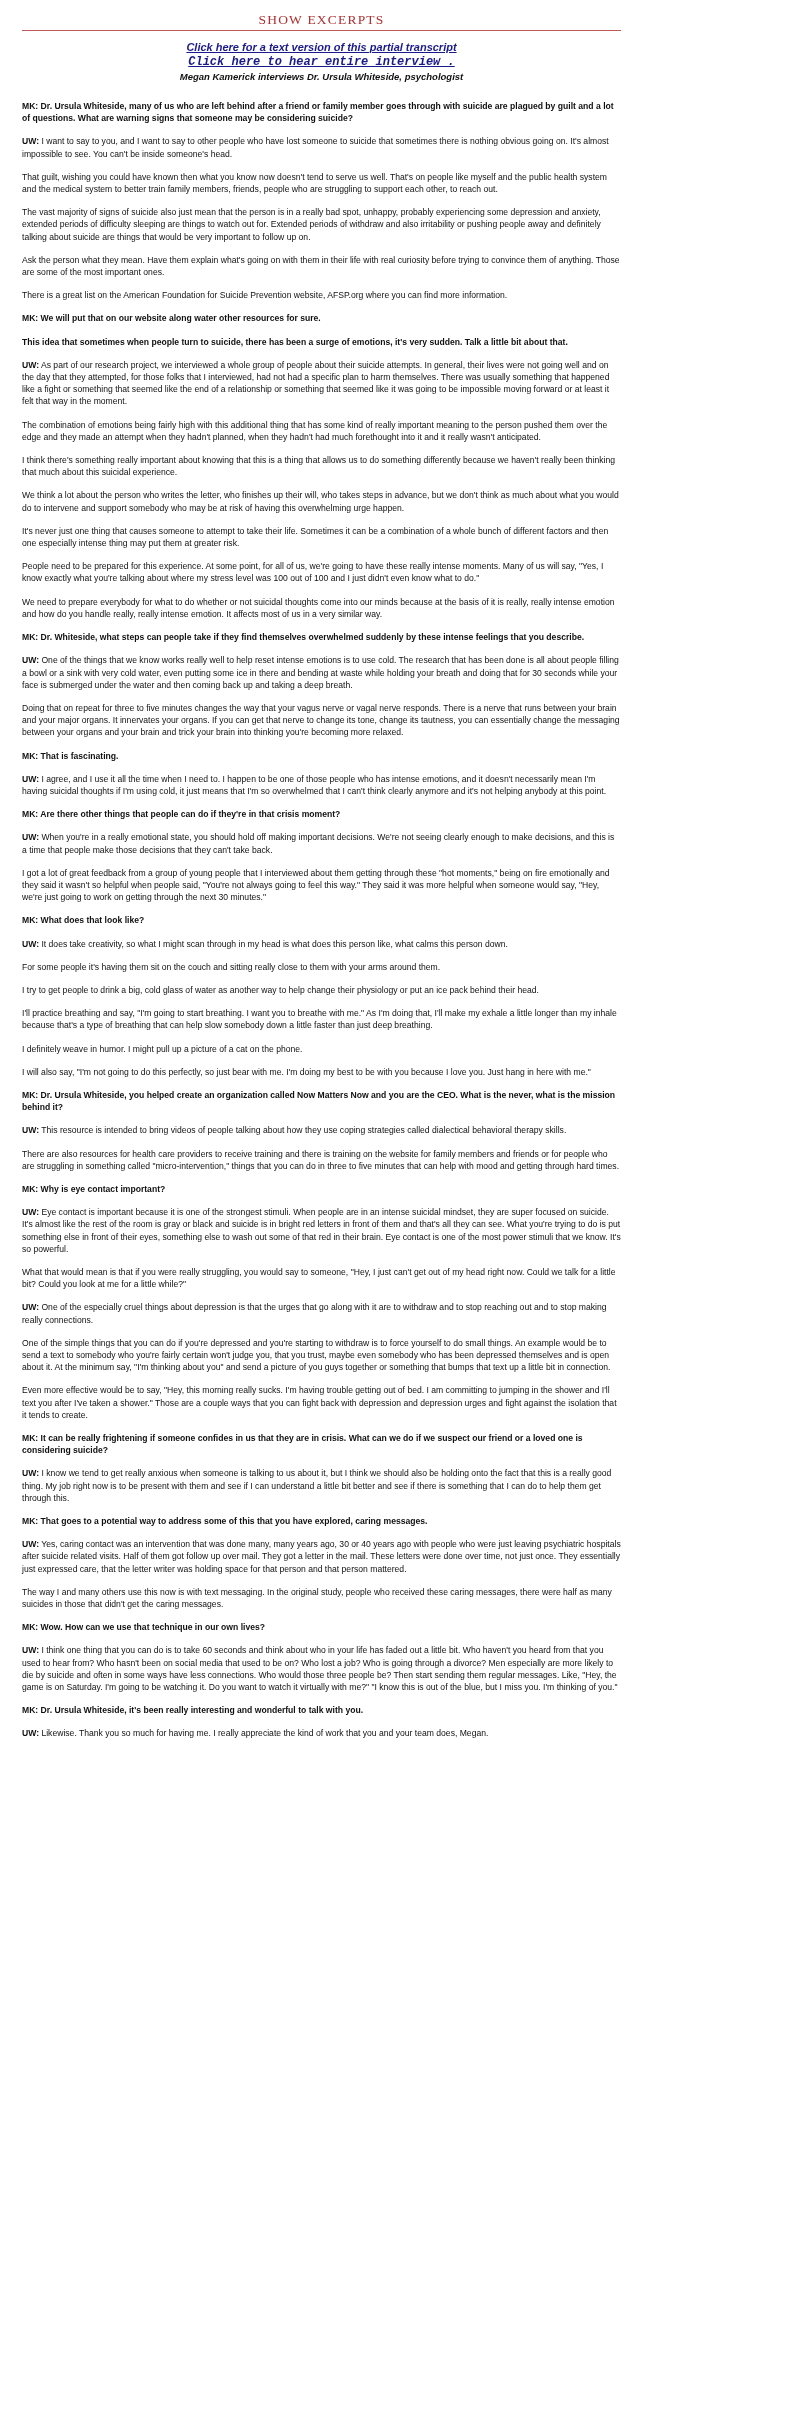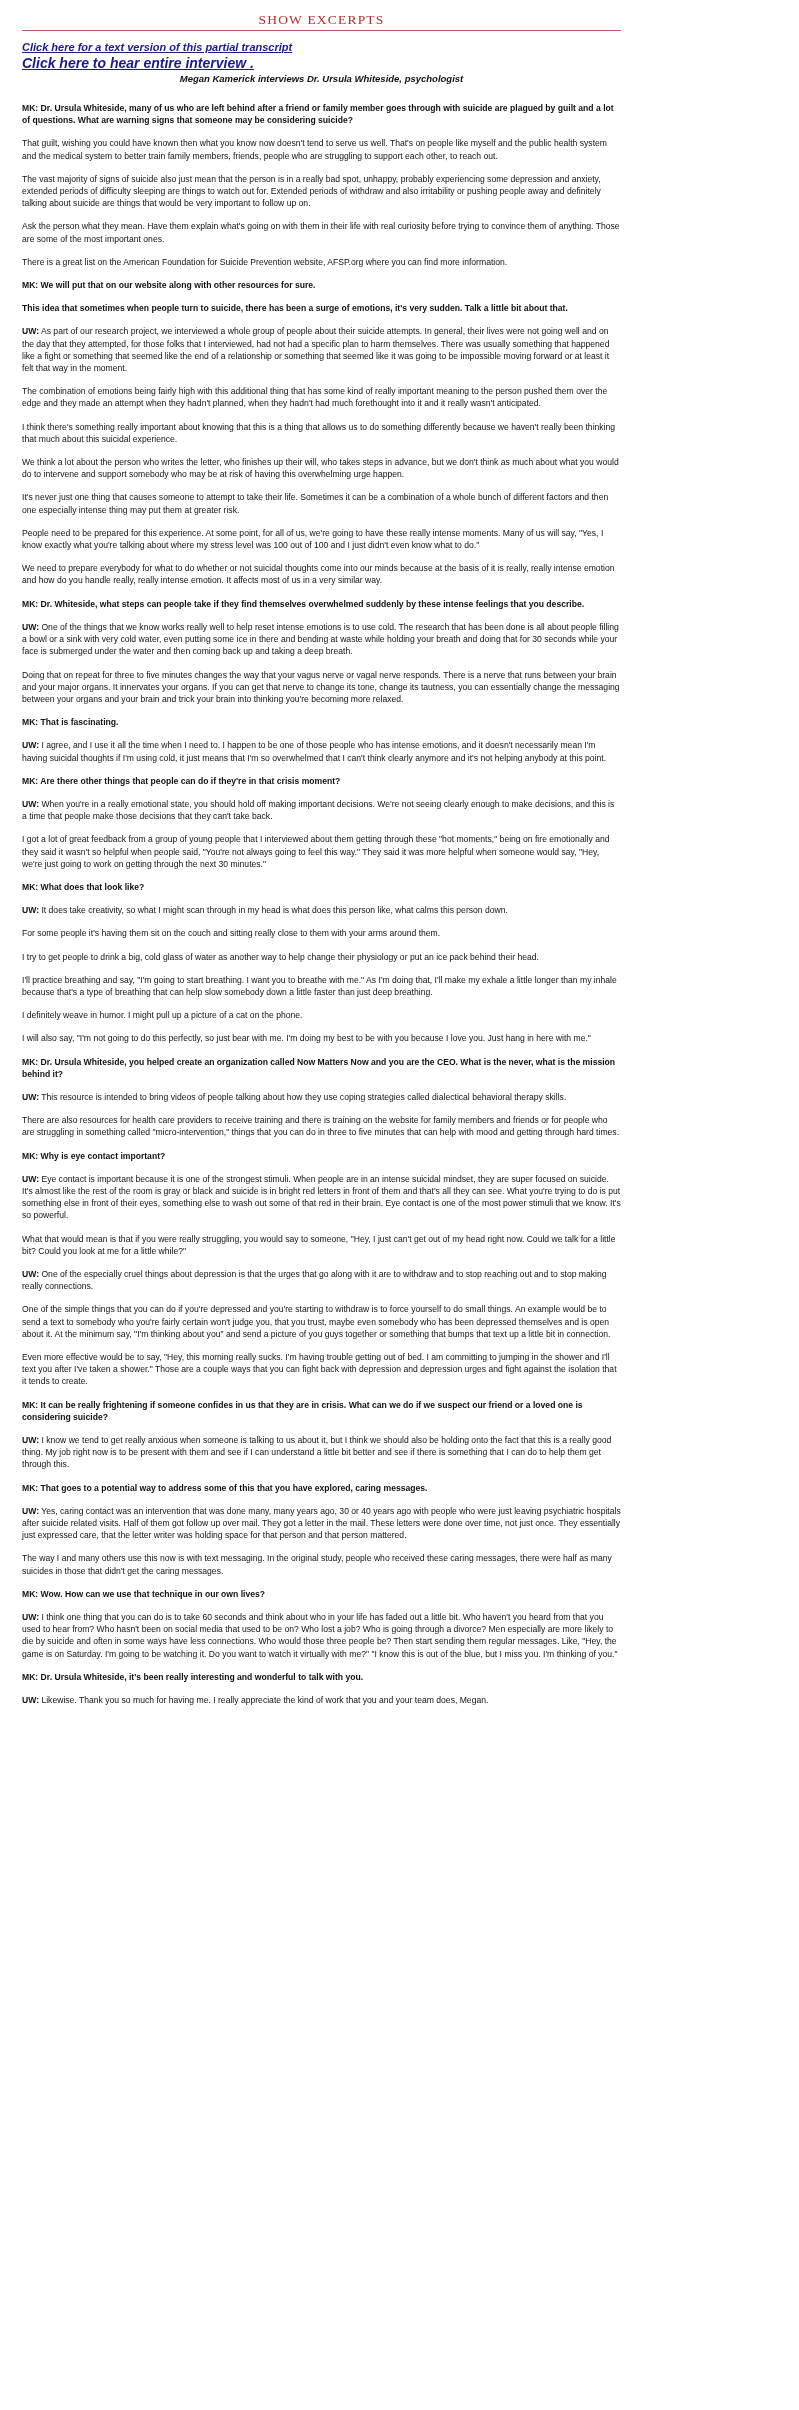--- a/index.html
+++ b/index.html
@@ -25,31 +25,32 @@
     font-weight: 400;
     margin: 4px 0 2px 0;
     font-family: "Liberation Serif", serif;
   }
   .rule {
     border: none;
     border-top: 1px solid #c05a5a;
     margin: 2px 0 10px 0;
   }
   .link-line {
-    text-align: left;
+    text-align: center;
     font-size: 11px;
     font-weight: bold;
     font-style: italic;
     color: #1a1a8c;
     text-decoration: underline;
     margin: 2px 0;
     cursor: pointer;
   }
   .link-line.small {
-    font-size: 14px;
+    font-size: 12px;
+    font-family: Liberation Mono, monospace;
   }
   .byline {
     text-align: center;
     font-size: 9.5px;
     font-weight: bold;
     font-style: italic;
     margin: 0 0 4px 0;
     color: #111;
   }
   .transcript {
@@ -76,25 +77,26 @@
   <div class="header-title">SHOW EXCERPTS</div>
   <hr class="rule">
 
   <div class="link-line">Click here for a text version of this partial transcript</div>
   <div class="link-line small">Click here to hear entire interview .</div>
 
   <div class="byline">Megan Kamerick interviews Dr. Ursula Whiteside, psychologist</div>
 
   <div class="transcript" id="transcript-body">
       <p class="para q"><span class="speaker">MK:</span><span> Dr. Ursula Whiteside, many of us who are left behind after a friend or family member goes through with suicide are plagued by guilt and a lot of questions. What are warning signs that someone may be considering suicide?</span></p>
+      <p class="para"><span class="speaker">UW:</span><span> I want to say to you, and I want to say to other people who have lost someone to suicide that sometimes there is nothing obvious going on. It's almost impossible to see. You can't be inside someone's head.</span></p>
       <p class="para"><span>That guilt, wishing you could have known then what you know now doesn't tend to serve us well. That's on people like myself and the public health system and the medical system to better train family members, friends, people who are struggling to support each other, to reach out.</span></p>
       <p class="para"><span>The vast majority of signs of suicide also just mean that the person is in a really bad spot, unhappy, probably experiencing some depression and anxiety, extended periods of difficulty sleeping are things to watch out for. Extended periods of withdraw and also irritability or pushing people away and definitely talking about suicide are things that would be very important to follow up on.</span></p>
       <p class="para"><span>Ask the person what they mean. Have them explain what's going on with them in their life with real curiosity before trying to convince them of anything. Those are some of the most important ones.</span></p>
       <p class="para"><span>There is a great list on the American Foundation for Suicide Prevention website, AFSP.org where you can find more information.</span></p>
-      <p class="para q"><span class="speaker">MK:</span><span> We will put that on our website along with other resources for sure.</span></p>
+      <p class="para q"><span class="speaker">MK:</span><span> We will put that on our website along water other resources for sure.</span></p>
       <p class="para q"><span>This idea that sometimes when people turn to suicide, there has been a surge of emotions, it's very sudden. Talk a little bit about that.</span></p>
       <p class="para"><span class="speaker">UW:</span><span> As part of our research project, we interviewed a whole group of people about their suicide attempts. In general, their lives were not going well and on the day that they attempted, for those folks that I interviewed, had not had a specific plan to harm themselves. There was usually something that happened like a fight or something that seemed like the end of a relationship or something that seemed like it was going to be impossible moving forward or at least it felt that way in the moment.</span></p>
       <p class="para"><span>The combination of emotions being fairly high with this additional thing that has some kind of really important meaning to the person pushed them over the edge and they made an attempt when they hadn't planned, when they hadn't had much forethought into it and it really wasn't anticipated.</span></p>
       <p class="para"><span>I think there's something really important about knowing that this is a thing that allows us to do something differently because we haven't really been thinking that much about this suicidal experience.</span></p>
       <p class="para"><span>We think a lot about the person who writes the letter, who finishes up their will, who takes steps in advance, but we don't think as much about what you would do to intervene and support somebody who may be at risk of having this overwhelming urge happen.</span></p>
       <p class="para"><span>It's never just one thing that causes someone to attempt to take their life. Sometimes it can be a combination of a whole bunch of different factors and then one especially intense thing may put them at greater risk.</span></p>
       <p class="para"><span>People need to be prepared for this experience. At some point, for all of us, we're going to have these really intense moments. Many of us will say, "Yes, I know exactly what you're talking about where my stress level was 100 out of 100 and I just didn't even know what to do."</span></p>
       <p class="para"><span>We need to prepare everybody for what to do whether or not suicidal thoughts come into our minds because at the basis of it is really, really intense emotion and how do you handle really, really intense emotion. It affects most of us in a very similar way.</span></p>
       <p class="para q"><span class="speaker">MK:</span><span> Dr. Whiteside, what steps can people take if they find themselves overwhelmed suddenly by these intense feelings that you describe.</span></p>
       <p class="para"><span class="speaker">UW:</span><span> One of the things that we know works really well to help reset intense emotions is to use cold. The research that has been done is all about people filling a bowl or a sink with very cold water, even putting some ice in there and bending at waste while holding your breath and doing that for 30 seconds while your face is submerged under the water and then coming back up and taking a deep breath.</span></p>

